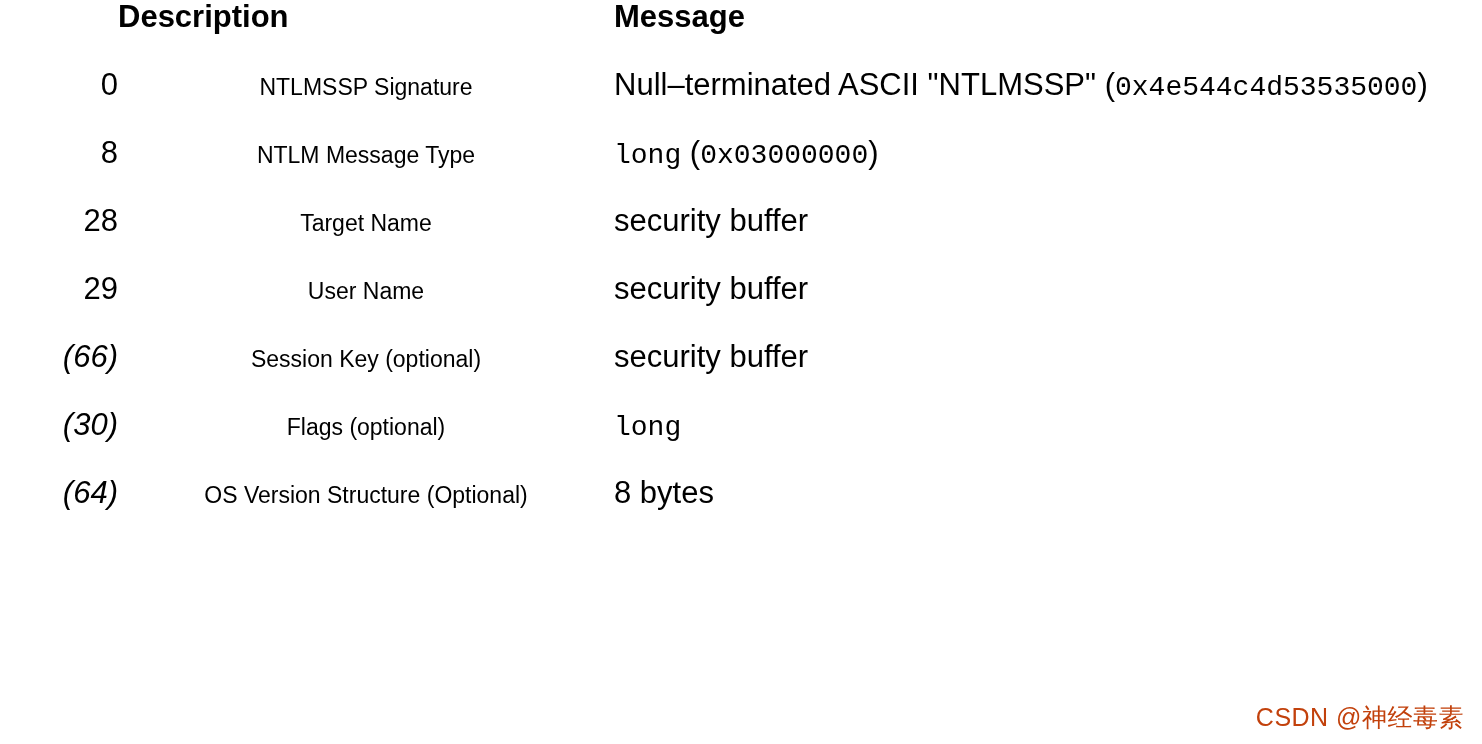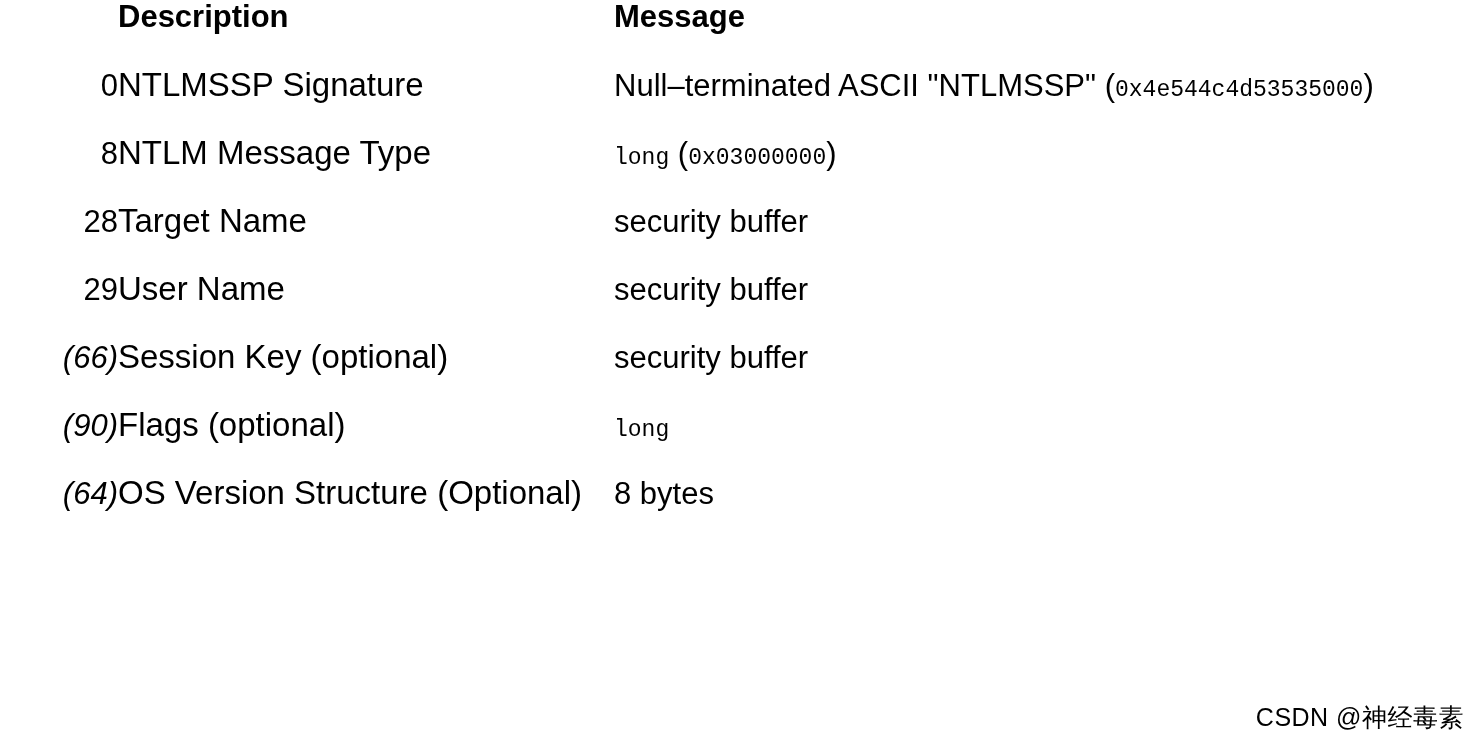--- a/index.html
+++ b/index.html
@@ -54,22 +54,22 @@
     text-align: right;
     padding-right: 23px;
     font-size: 31px;
     line-height: 34px;
   }
   .offset-cell.optional {
     font-style: italic;
   }
 
   .desc-cell {
-    text-align: left;
-    font-size: 33px;
+    text-align: center;
+    font-size: 23px;
     line-height: 34px;
     overflow: visible;
   }
 
   .content-cell {
     text-align: left;
     font-size: 31px;
     line-height: 34px;
   }
 
@@ -78,21 +78,21 @@
     font-weight: bold;
     line-height: 34px;
     text-align: left;
   }
 
   .opt-tag {
   }
 
   .mono {
     font-family: "Liberation Mono", monospace;
-    font-size: 23px;
+    font-size: 28px;
   }
 
   .paren {
     font-size: 31px;
   }
 
   
   #watermark {
     position: absolute;
     right: 18px;
@@ -140,26 +140,26 @@
           <td class="offset-cell">29</td>
           <td class="desc-cell"><span>User Name</span></td>
           <td class="content-cell"><span>security buffer</span></td>
         </tr>
         <tr class="data-row">
           <td class="offset-cell optional">(66)</td>
           <td class="desc-cell"><span>Session Key </span><span class="opt-tag">(optional)</span></td>
           <td class="content-cell"><span>security buffer</span></td>
         </tr>
         <tr class="data-row">
-          <td class="offset-cell optional">(90)</td>
+          <td class="offset-cell optional">(30)</td>
           <td class="desc-cell"><span>Flags </span><span class="opt-tag">(optional)</span></td>
           <td class="content-cell"><span class="mono">long</span></td>
         </tr>
         <tr class="data-row">
           <td class="offset-cell optional">(64)</td>
           <td class="desc-cell"><span>OS Version Structure </span><span class="opt-tag">(Optional)</span></td>
           <td class="content-cell"><span>8 bytes</span></td>
         </tr>
       </tbody>
   </table>
 </div>
 
-<div id="watermark" style="color: #000000;">CSDN @神经毒素</div>
+<div id="watermark" style="color: #c2410c;">CSDN @神经毒素</div>
 
 </body></html>

